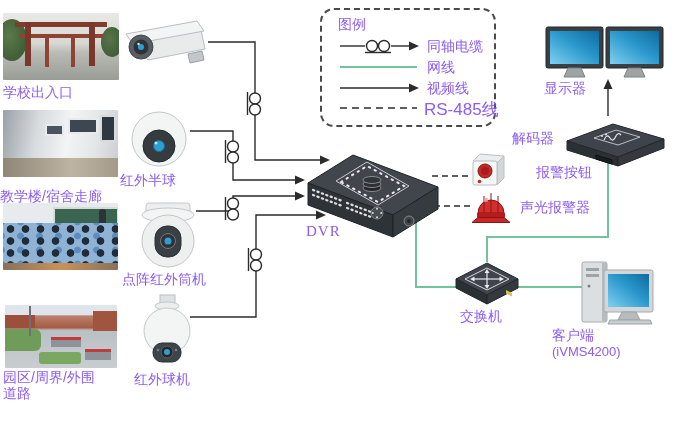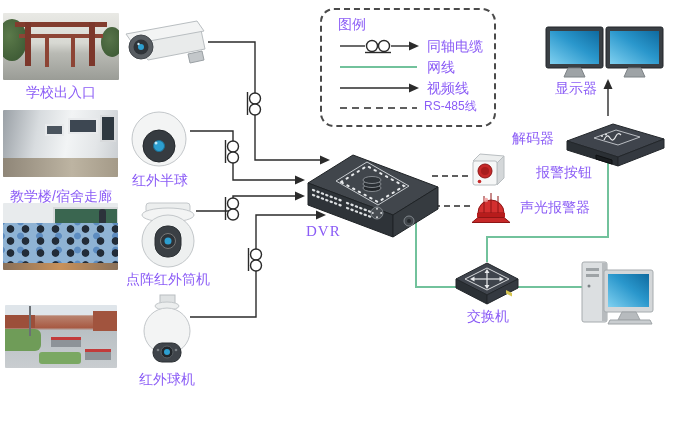--- a/index.html
+++ b/index.html
@@ -1,21 +1,21 @@
 <!DOCTYPE html>
 <html><head>
 <meta charset="utf-8">
 <style>
   html,body{margin:0;padding:0;background:#ffffff;}
   #canvas{
     position:relative;width:685px;height:426px;background:#ffffff;overflow:hidden;
     font-family:"Liberation Sans","DejaVu Sans",sans-serif;color:#111;
   }
   .lbl{position:absolute;font-size:14px;line-height:1.15;color:#8b5cf6;white-space:nowrap;}
-  .lbl.center{text-align:center;}
+  .lbl.center{}
   .lbl.wrap{white-space:normal;}
   .photo{position:absolute;overflow:hidden;border-radius:1px;}
   .photo>div{position:absolute;}
   #legend-box{
     position:absolute;left:320px;top:8px;width:172px;height:115px;
     border:2px dashed #4a4a4a;border-radius:14px;background:#fff;
   }
   #dvr-label{font-family:"Liberation Serif","DejaVu Serif",serif;font-size:15px;letter-spacing:1px;}
   #client-label{font-size:14px;}
   #client-label .sub{font-size:13px;}
@@ -259,31 +259,39 @@
       <circle cx="589" cy="286" r="1.5" fill="#7d8286"></circle>
       <rect x="604" y="270" width="49" height="42" rx="2" fill="#d4d7d9" stroke="#a6abae"></rect>
       <rect x="608" y="274" width="41" height="33" fill="url(#scr)"></rect>
       <polygon points="622,312 636,312 640,320 618,320" fill="#b7bbbe" stroke="#9ea3a6"></polygon>
       <polygon points="610,320 650,320 652,324 608,324" fill="#c9cdd0" stroke="#9ea3a6"></polygon>
     </g>
   </svg>
 
   <div class="lbl center" style="left:3px;top:84px;width:116px;">学校出入口</div>
   <div class="lbl center" style="left:0;top:188px;width:122px;">教学楼/宿舍走廊</div>
+  <div class="lbl center wrap" style="left:3px;top:369px;width:116px;">
+    <span>园区/周界/外围</span><br>
+    <span>道路</span>
+  </div>
 
   <div class="lbl center" style="left:120px;top:172px;width:80px;">红外半球</div>
   <div class="lbl center" style="left:122px;top:271px;width:92px;">点阵红外筒机</div>
   <div class="lbl center" style="left:134px;top:371px;width:66px;">红外球机</div>
 
   <div class="lbl" id="dvr-label" style="left:306px;top:223px;">DVR</div>
   <div class="lbl center" style="left:544px;top:80px;width:64px;">显示器</div>
   <div class="lbl" style="left:512px;top:130px;">解码器</div>
   <div class="lbl" style="left:536px;top:164px;">报警按钮</div>
   <div class="lbl" style="left:520px;top:199px;">声光报警器</div>
   <div class="lbl center" style="left:460px;top:308px;width:56px;">交换机</div>
+  <div class="lbl center" id="client-label" style="left:552px;top:327px;width:122px;">
+    <span>客户端</span><br>
+    <span class="sub">(iVMS4200)</span>
+  </div>
 
   <div class="lbl" style="left:338px;top:16px;">图例</div>
   <div class="lbl" style="left:427px;top:38px;">同轴电缆</div>
   <div class="lbl" style="left:427px;top:59px;">网线</div>
   <div class="lbl" style="left:427px;top:80px;">视频线</div>
-  <div class="lbl" style="left:424px;top:100px;font-size:12px;">RS-485线</div>
+  <div class="lbl" style="left:424px;top:100px;font-size:17px;">RS-485线</div>
 
 </div>
 
 </body></html>

